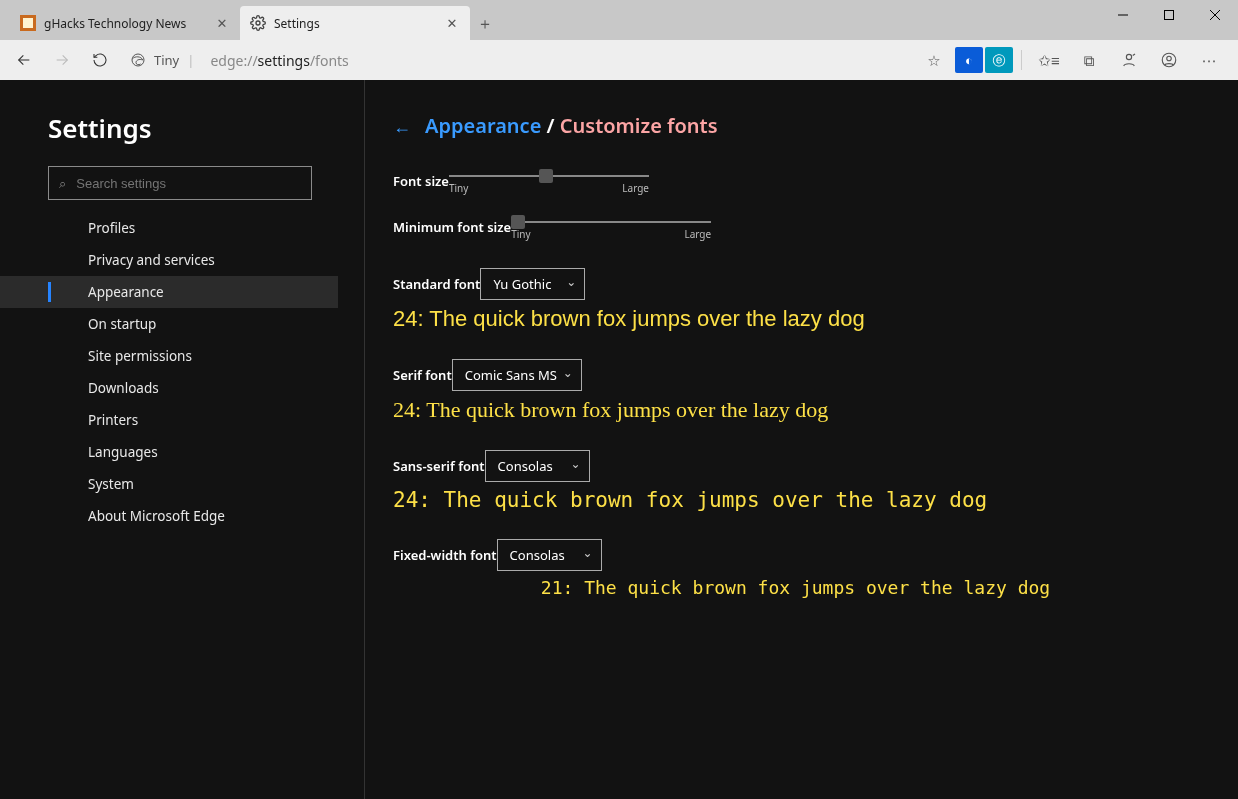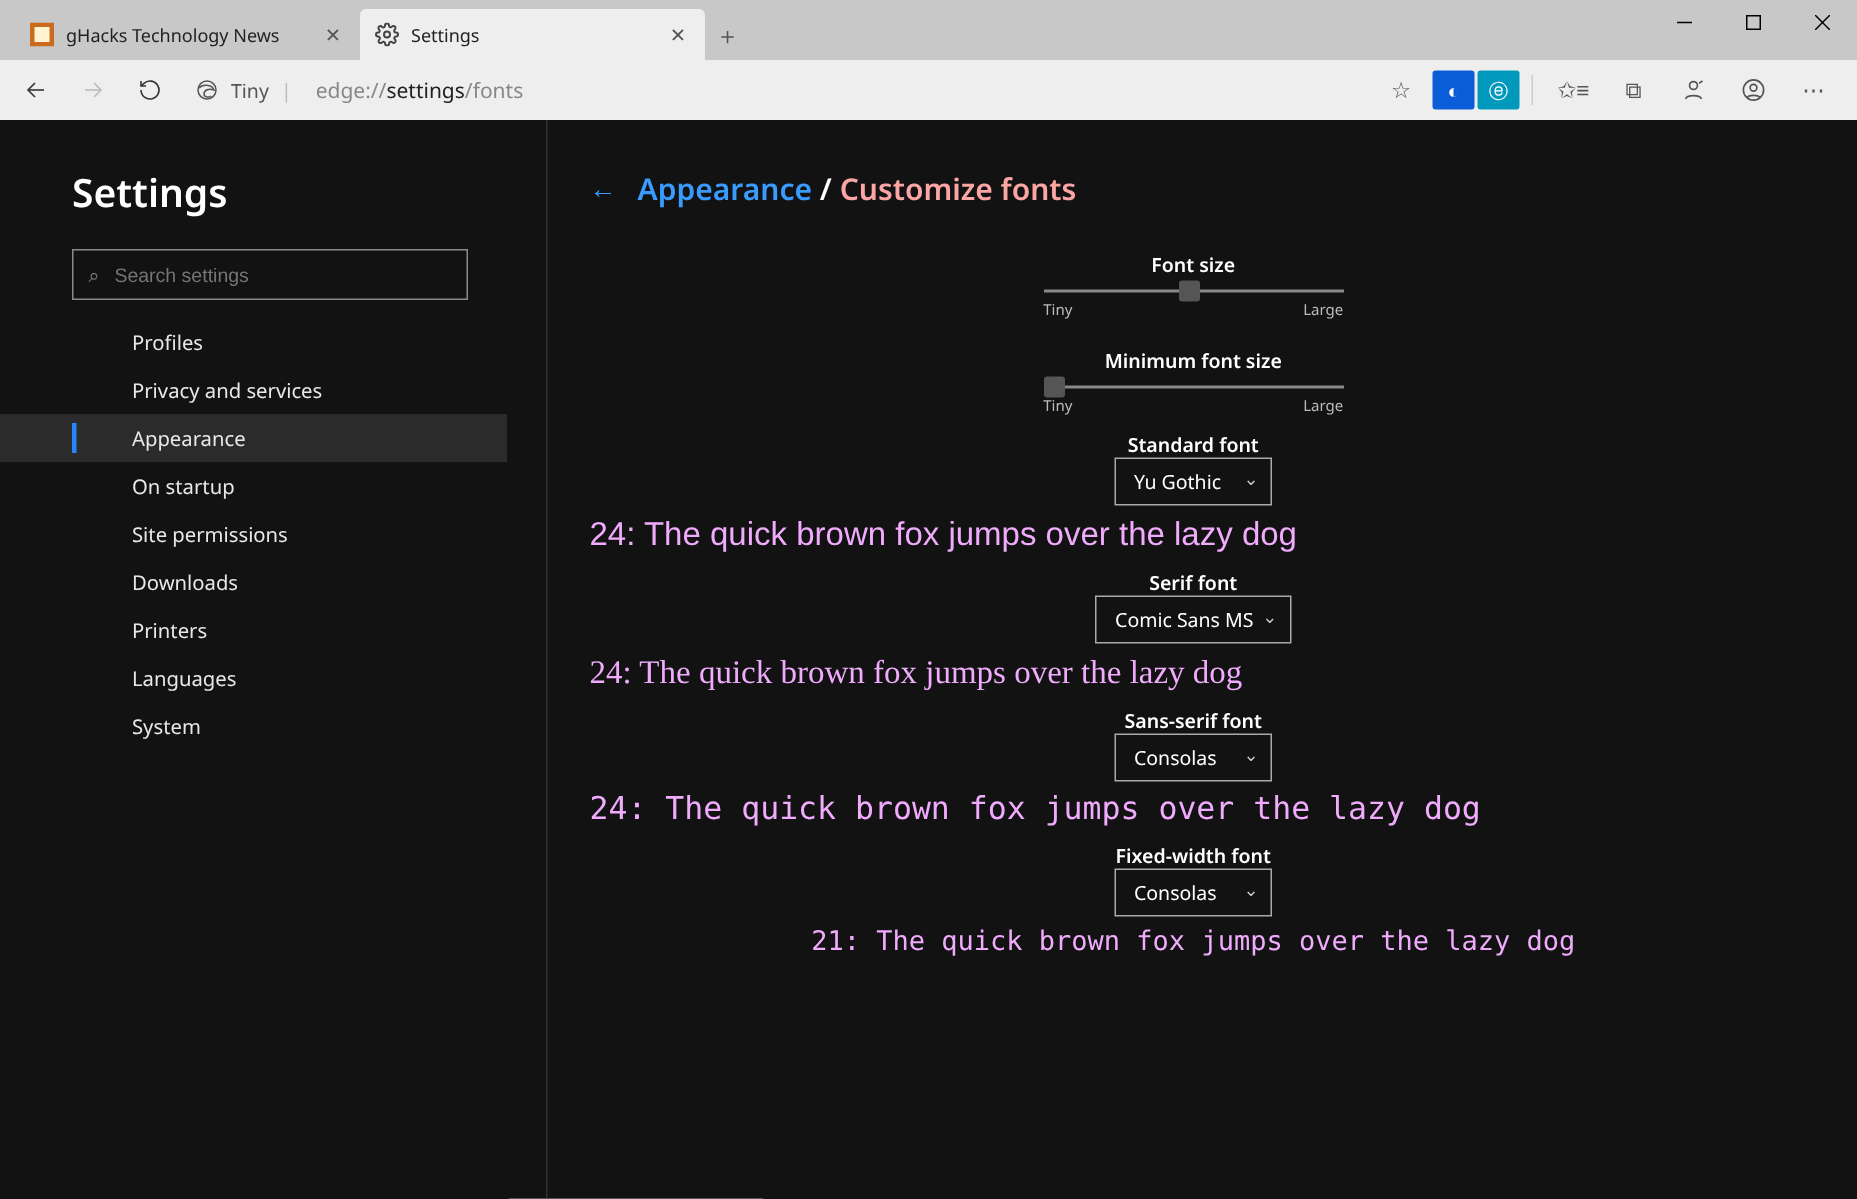--- a/index.html
+++ b/index.html
@@ -117,28 +117,28 @@
   }
   
   .main {
     flex:1; padding: 32px 40px 0 28px; overflow:hidden;
   }
   .breadcrumb { display:flex; align-items:center; gap:14px; font-size:20px; font-weight:600; margin-bottom:28px;}
   .breadcrumb .back { color:#3a9bff; font-size:18px; font-weight:400;}
   .breadcrumb .bc-link { color:#3a9bff;}
   .breadcrumb .bc-sep { color:#fff;}
   .breadcrumb .bc-cur { color:#fca5a5;}
-  .row { display:flex; align-items:center; justify-content:flex-start;flex-direction:column; }
+  .row { display:flex; align-items:center; justify-content:flex-start; }
   .label { font-size:13px; font-weight:600; color:#fff;}
   .slider-block { width:200px; }
   .slider-track { height:2px; background:#888; position:relative; margin-top:8px;}
   .slider-thumb { position:absolute; top:-6px; width:14px; height:14px; background:#555; border-radius:2px;}
   .slider-labels { display:flex; justify-content:space-between; font-size:10px; color:#bbb; margin-top:4px;}
-  .section { margin-top:10px;}
-  .sample { font-size:22px; color:#f0abfc; margin-top:6px; white-space:nowrap;}
+  .section { margin-top:27px;}
+  .sample { font-size:22px; color:#fde047; margin-top:6px; white-space:nowrap;}
   .sample.serif { font-family: "Comic Sans MS", cursive;}
   .sample.mono { font-family: Consolas, monospace; font-size:21px;}
   .sample.fixed { font-family: Consolas, monospace; font-size:18px;text-align:center;}
   .dropdown {
     border:1px solid #aaa; height:32px; min-width:105px; padding:0 24px 0 12px;
     display:flex; align-items:center; font-size:13px; color:#fff; position:relative;
   }
   .dropdown::after {
     content:"⌄"; position:absolute; right:8px; top:4px; font-size:12px; color:#ccc;
   }
@@ -277,20 +277,23 @@
         </li>
       <li class="nav-item">
           <span>Printers</span>
         </li>
       <li class="nav-item">
           <span>Languages</span>
         </li>
       <li class="nav-item">
           <span>System</span>
         </li>
+      <li class="nav-item">
+          <span>About Microsoft Edge</span>
+        </li>
     </ul>
   </div>
 
   <div class="main">
     <div class="breadcrumb">
       <span class="back">←</span>
       <span>
         <span class="bc-link">Appearance</span>
         <span class="bc-sep"> / </span>
         <span class="bc-cur">Customize fonts</span>

